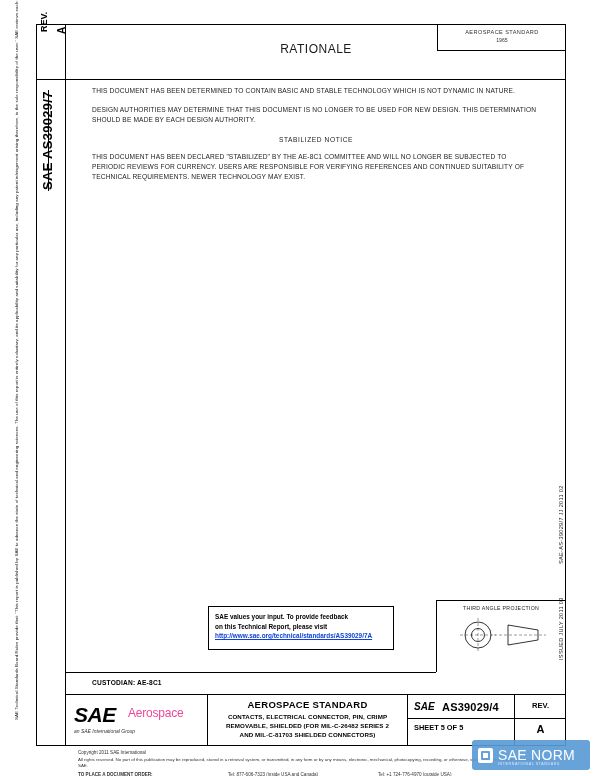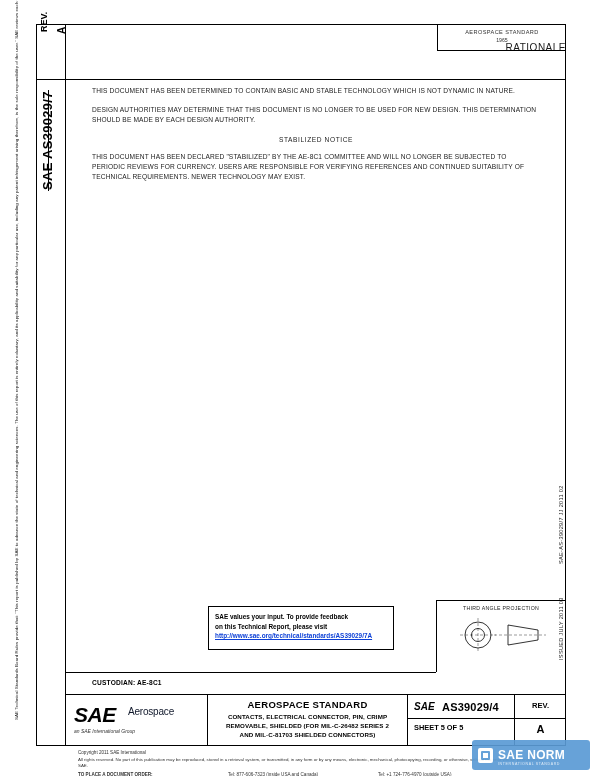--- a/index.html
+++ b/index.html
@@ -121,22 +121,22 @@
     left: 0; top: 0;
     width: 500px;
     height: 56px;
     border-bottom: 1px solid #000;
     box-sizing: border-box;
   }
   .hdr .rationale {
     position: absolute;
     left: 0; right: 0;
     top: 18px;
-    text-align: right;
-    font-size: 10px;
+    text-align: center;
+    font-size: 12px;
     letter-spacing: 0.5px;
     color: #1a1a1a;
   }
   .hdr-right {
     position: absolute;
     right: 0; top: 0;
     width: 129px;
     height: 27px;
     border-left: 1px solid #000;
     border-bottom: 1px solid #000;
@@ -257,22 +257,22 @@
     left: 8px; top: 8px;
     font-size: 21px;
     font-weight: bold;
     font-style: italic;
     letter-spacing: -0.5px;
     color: #000;
   }
   .tb-logo .aero {
     position: absolute;
     left: 62px; top: 11px;
-    font-size: 10px;
-    color: #0f172a;
+    font-size: 12px;
+    color: #ec4899;
     letter-spacing: -0.2px;
   }
   .tb-logo .tagline {
     position: absolute;
     left: 8px; top: 33px;
     font-size: 5px;
     font-style: italic;
     color: #333;
   }
   .tb-mid {
@@ -397,22 +397,22 @@
     content: "";
     position: absolute;
     left: 3px; top: 3px;
     width: 9px; height: 9px;
     border: 2px solid #5b9bd5;
     border-radius: 1px;
     box-sizing: border-box;
   }
   .wm .t1 {
     color: #fff;
-    font-size: 12px;
-    font-weight: bold;
+    font-size: 14px;
+    font-weight: normal;
     letter-spacing: 0.3px;
   }
   .wm .t2 {
     color: #dbe9f7;
     font-size: 3.6px;
     letter-spacing: 0.6px;
     position: absolute;
     left: 26px;
     bottom: 4px;
   }

